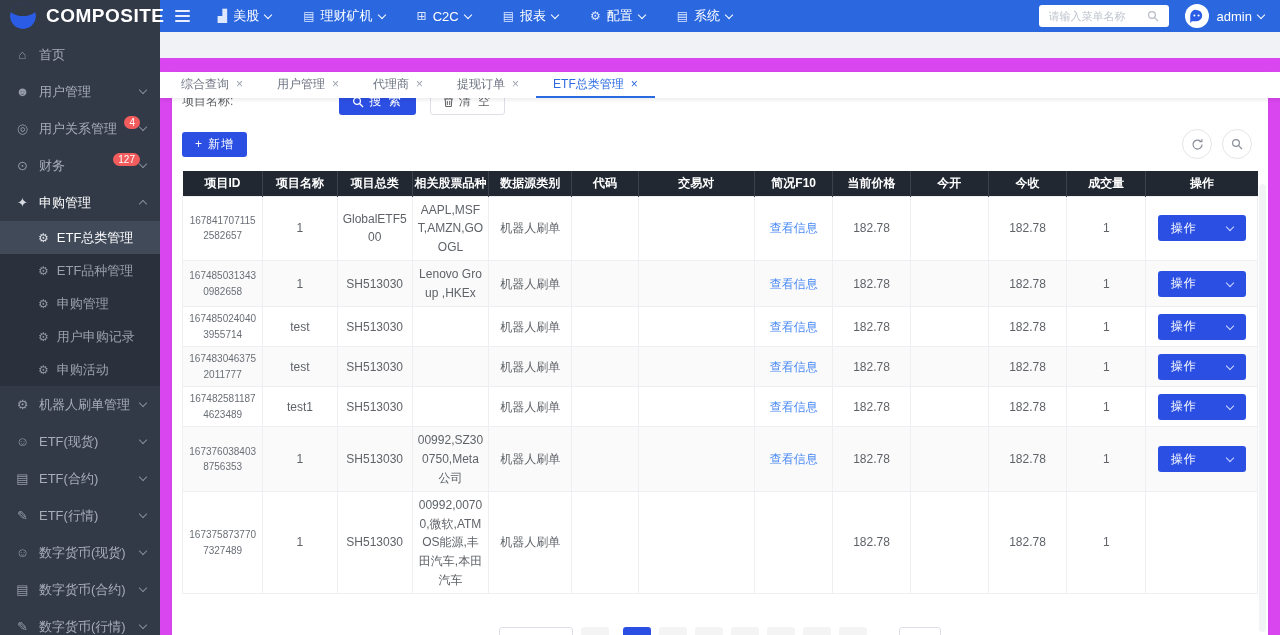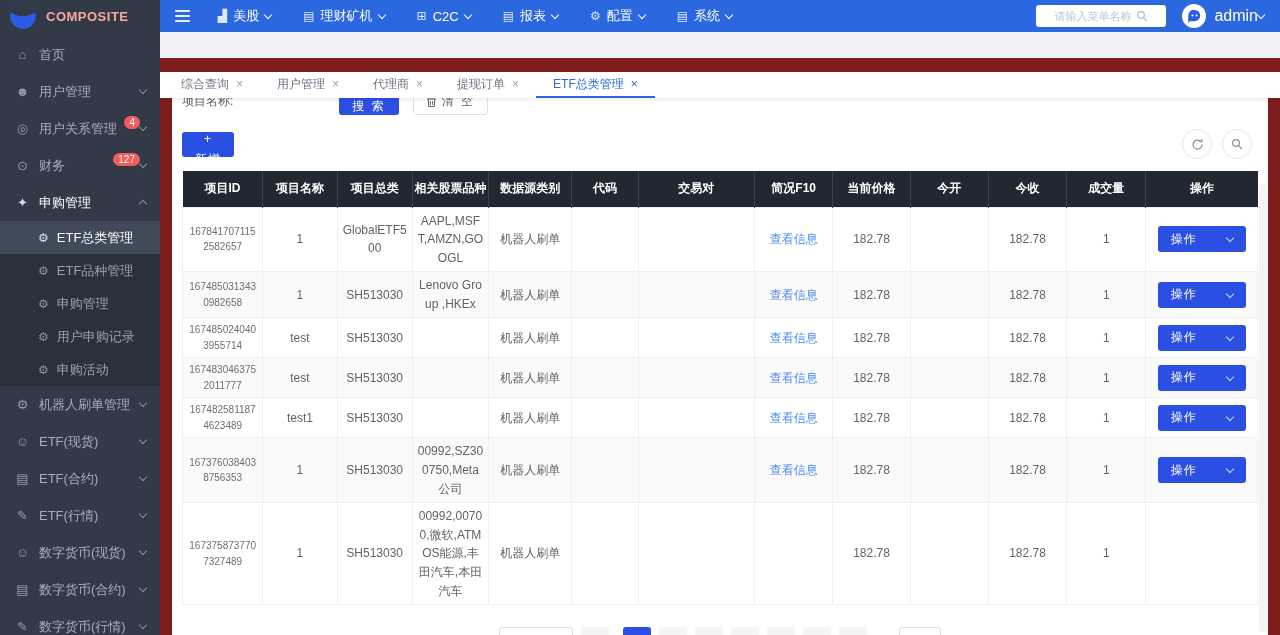--- a/index.html
+++ b/index.html
@@ -5,21 +5,21 @@
   * { margin:0; padding:0; box-sizing:border-box; }
   body { width:1280px; height:635px; overflow:hidden; font-family:"Liberation Sans","DejaVu Sans",sans-serif; }
   .app { position:relative; width:1280px; height:635px; background:#f0f2f5; overflow:hidden; }
 
   
   .sidebar { position:absolute; left:0; top:0; width:160px; height:635px; background:#323a47; z-index:5; }
   .logo { height:32px; display:flex; align-items:center; padding-left:10px; gap:10px; }
   .logo-mark { position:relative; width:26px; height:26px; border-radius:50%; overflow:hidden; flex:0 0 auto; }
   .logo-mark::before { content:''; position:absolute; inset:0; border-radius:50%; background:#2b5ce6; }
   .logo-mark::after { content:''; position:absolute; left:-3px; top:-10px; width:32px; height:23px; border-radius:50%; background:#323a47; }
-  .logo-text { color:#fca5a5; font-weight:bold; font-size:13px; letter-spacing:.5px; }
+  .logo-text { color:#ffffff; font-weight:bold; font-size:19px; letter-spacing:.5px; }
   .menu { margin-top:4px; }
   .mi { height:37px; display:flex; align-items:center; padding:0 14px; color:#a7adb8; font-size:13px; cursor:pointer; }
   .mi .ic { width:17px; margin-right:8px; font-size:13px; text-align:center; color:#959ca8; }
   .mi .lbl { flex:1; white-space:nowrap; }
   .mi.open { color:#fff; } .mi.open .ic { color:#d7dae0; }
   .badge { background:#f25c5c; color:#fff; font-size:10px; line-height:13px; border-radius:8px; padding:0 5px; margin-left:2px; transform:translateY(-6px); }
   .chev { width:6px; height:6px; border-right:1.4px solid #858d9a; border-bottom:1.4px solid #858d9a; transform:rotate(45deg); flex:0 0 auto; margin-top:-3px; }
   .chev.up { transform:rotate(-135deg); margin-top:3px; }
   .chev.white { border-color:#fff; }
   .chev.gray { border-color:#9aa0aa; }
@@ -29,56 +29,56 @@
   .smi.active { background:#404a59; color:#fff; } .smi.active .ic { color:#e0e3e8; }
 
   
   .topbar { position:absolute; left:160px; top:0; width:1120px; height:32px; background:#2b68e0; display:flex; align-items:center; color:#fff; z-index:4; }
   .burger { width:15px; margin-left:15px; cursor:pointer; }
   .burger div { height:2px; background:#e8eeff; margin:3px 0; border-radius:1px; }
   .nav-items { display:flex; margin-left:28px; gap:32px; }
   .ni { display:flex; align-items:center; gap:6px; font-size:13px; cursor:pointer; }
   .ni .ic { font-size:12px; color:#dfe8ff; }
   .tb-right { margin-left:auto; display:flex; align-items:center; }
-  .search-box { width:130px; height:22px; background:#fff; border-radius:3px; display:flex; align-items:center; padding:0 18px; margin-right:16px; color:#b7bcc6; }
+  .search-box { width:130px; height:22px; background:#fff; border-radius:3px; display:flex; align-items:center; padding:0 10px; margin-right:16px; color:#b7bcc6; }
   .search-box input { border:0; outline:0; flex:1; font-size:11px; width:80px; color:#333; }
   .search-box input::placeholder { color:#bfc4cd; }
   .avatar { width:24px; height:24px; border-radius:50%; background:#fff; display:flex; align-items:center; justify-content:center; margin-right:8px; }
-  .admin-name { font-size:16px; }
+  .admin-name { font-size:13px; margin-right:6px; }
   .tb-right .chev { margin-right:16px; }
 
   
   .tabbar { position:absolute; left:160px; top:32px; width:1200px; height:26px; background:#fff; display:flex; align-items:stretch; padding-left:4px; box-shadow:0 2px 4px rgba(0,0,0,.08); z-index:3;margin-top:40px; }
   .tab { display:flex; align-items:center; gap:7px; padding:0 17px; font-size:12px; color:#6b7280; cursor:pointer; border-bottom:2px solid transparent; }
   .tab .x { font-size:12px; color:#9ca3af; }
   .tab.active { color:#2a6ae0; border-bottom-color:#2a6ae0; }
   .tab.active .x { color:#2a6ae0; }
   .tab-overflow { margin-left:auto; align-self:center; margin-right:12px; }
 
   
-  .main { position:absolute; left:160px; top:58px; width:1120px; height:577px; background:#7f1d1d; padding:14px 12px 0 12px; overflow:hidden; }
+  .main { position:absolute; left:160px; top:58px; width:1120px; height:577px; background:#d946ef; padding:14px 12px 0 12px; overflow:hidden; }
   .card { position:relative; background:#fff; width:100%; height:640px; padding:16px 10px; box-shadow:0 1px 3px rgba(0,0,0,.06); }
 
   .filter { display:flex; align-items:center; font-size:12px; color:#606266; }
   .filter label { margin-right:10px; }
   .f-input { width:200px; height:27px; border:1px solid #dcdfe6; border-radius:3px; padding:0 9px; font-size:12px; color:#333; outline:none; }
   .f-input::placeholder { color:#c0c4cc; }
   .btn { display:inline-flex; align-items:center; gap:5px; height:27px; border-radius:3px; font-size:12px; cursor:pointer; border:none; letter-spacing:2px; }
-  .btn-primary { background:#2b4fe3; color:#fff; padding:0 13px;flex-direction:column; }
+  .btn-primary { background:#2b4fe3; color:#fff; padding:0 13px; }
   .btn-plain { background:#fff; color:#606266; border:1px solid #dcdfe6; padding:8px 12px; }
   .btn-search { margin-left:96px; }
   .btn-clear { margin-left:14px; }
 
   .toolbar { display:flex; align-items:center; margin-top:14px; }
   .btn-add { letter-spacing:1px; height:25px; }
   .tool-icons { margin-left:auto; display:flex; gap:10px; margin-right:6px; }
   .tool-circle { width:30px; height:30px; border-radius:50%; border:1px solid #e3e5e8; background:#fff; display:flex; align-items:center; justify-content:center; color:#8a8f99; cursor:pointer; }
 
   table.grid { margin-top:12px; width:100%; border-collapse:collapse; table-layout:fixed; font-size:12px; color:#5f6368; }
-  .grid thead th { background:#212832; color:#fff; height:36px; font-weight:bold; font-size:12px; border-right:1px solid #3a424e; }
+  .grid thead th { background:#212832; color:#fff; height:25px; font-weight:bold; font-size:12px; border-right:1px solid #3a424e; }
   .grid thead th:last-child { border-right:none; }
   .grid tbody td { border:1px solid #edeff2; text-align:center; padding:4px 4px; line-height:1.55; word-break:break-all; background:#fff; }
   .grid tbody tr:nth-child(even) td { background:#fafafa; }
   .id-cell { font-size:10px; color:#6a6f76; }
   a.view-link { color:#4a8af5; text-decoration:none; cursor:pointer; }
   .btn-action { width:88px; height:26px; background:#2b4fe3; border:none; border-radius:3px; color:#fff; font-size:12px; display:inline-flex; align-items:center; justify-content:space-between; padding:0 13px; cursor:pointer; letter-spacing:1px; }
   .btn-action .chev { border-color:#cfd9ff; margin-top:-2px; }
   .v-scroll { position:absolute; right:2px; top:112px; width:7px; height:448px; background:#f2f3f5; border-radius:4px; }
 
   .pagination { position:absolute; left:0; top:569px; width:100%; display:flex; align-items:flex-start; justify-content:center; gap:8px; }

